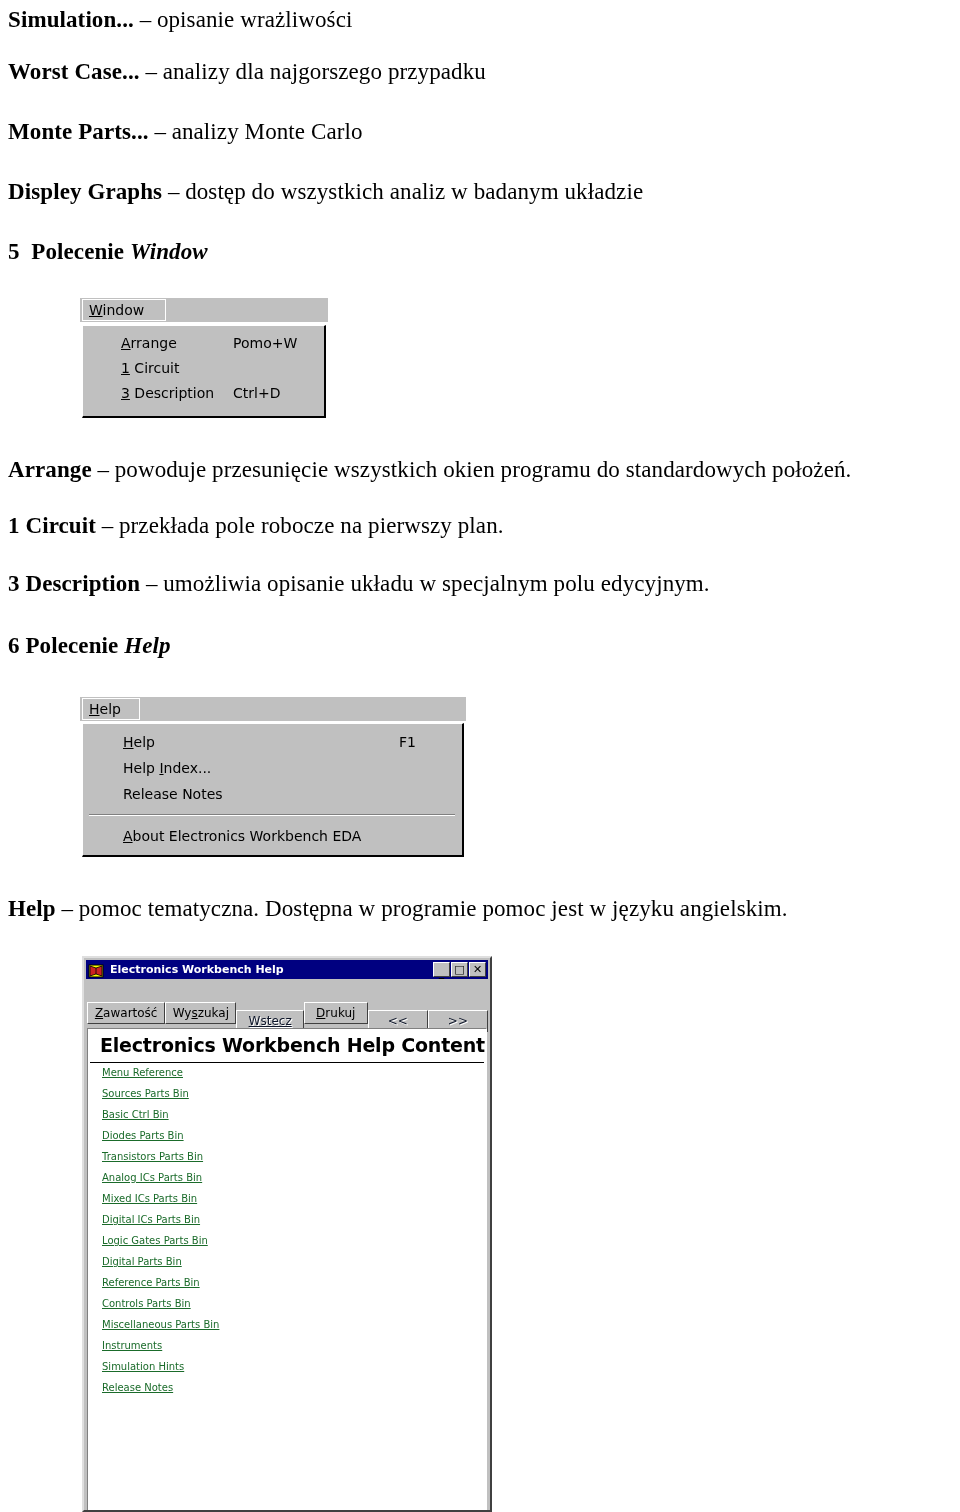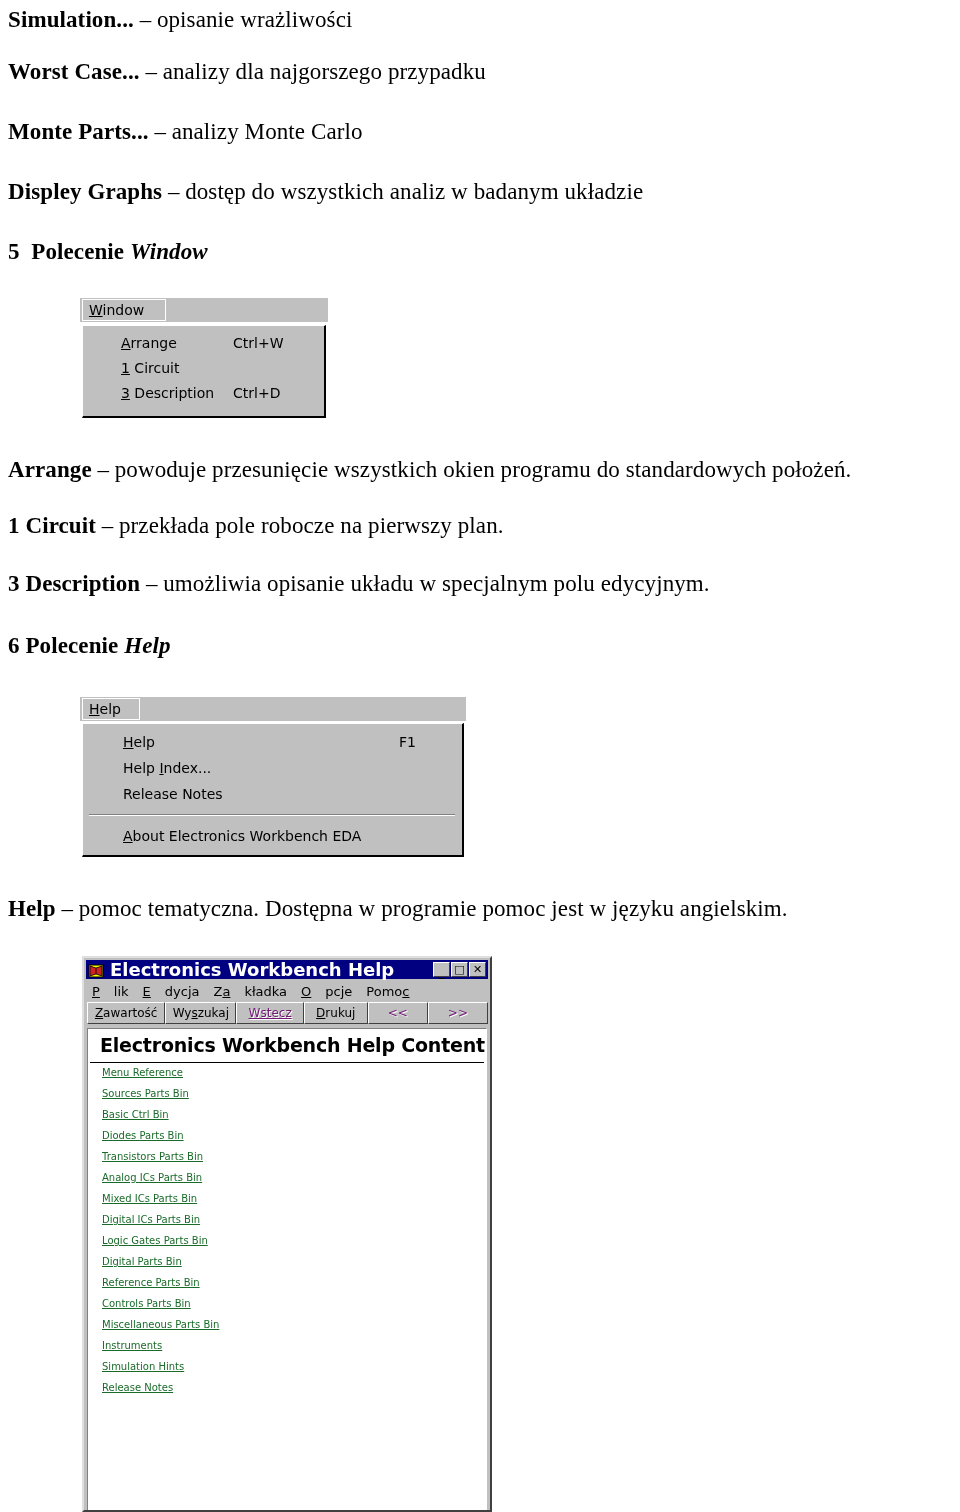--- a/index.html
+++ b/index.html
@@ -179,21 +179,21 @@
     align-items: center;
   }
   #help-window .tb-icon {
     width: 16px; height: 14px;
     margin-left: 2px;
     position: relative;
     flex: none;
   }
   #help-window .title-text {
     color: #ffffff;
-    font-size: 18px;
+    font-size: 11px;
     font-weight: bold;
     margin-left: 6px;
     white-space: nowrap;
     flex: 1;
   }
   #help-window .tb-btns { display: flex; margin-right: 2px; }
   #help-window .tb-btn {
     width: 17px; height: 15px;
     background: #c0c0c0;
     border-top: 1px solid #ffffff;
@@ -244,21 +244,21 @@
     border-right: 1px solid #404040;
     border-bottom: 1px solid #404040;
     font-size: 12px;
     display: flex;
     align-items: center;
     justify-content: center;
     box-sizing: border-box;
     white-space: nowrap;
     color: #000;
   }
-  #help-window .tbar-btn.disabled { color: #701a75; text-shadow: 1px 1px 0 #ffffff; }
+  #help-window .tbar-btn.disabled { color: #0f172a; text-shadow: 1px 1px 0 #ffffff; margin-top: 8px; }
   #help-window .content {
     position: absolute;
     left: 3px; top: 70px;
     width: 400px; height: 482px;
     background: #ffffff;
     border-top: 1px solid #808080;
     border-left: 1px solid #808080;
     border-right: 1px solid #ffffff;
     box-sizing: border-box;
     overflow: hidden;
@@ -308,21 +308,21 @@
 <div class="doc-line" style="top:238px;">
   <b>5</b>&nbsp;&nbsp;<b>Polecenie </b><i>Window</i>
 </div>
 
 <div id="window-menu-shot">
   <div class="bar">
     <div class="bar-title"><span class="ul">W</span><span>indow</span></div>
   </div>
   <div class="panel">
     <div class="mi" style="top:6px;"><span class="ul">A</span><span>rrange</span></div>
-    <div class="acc" style="top:6px;">Ctrl+W</div>
+    <div class="acc" style="top:6px;">Pomo+W</div>
 
     <div class="mi" style="top:31px;"><span class="ul">1</span><span>&nbsp;Circuit</span></div>
 
     <div class="mi" style="top:56px;"><span class="ul">3</span><span>&nbsp;Description</span></div>
     <div class="acc" style="top:56px;">Ctrl+D</div>
   </div>
 </div>
 
 <div class="doc-line" style="top:456px;">
   <b>Arrange</b><span class="dash"> – </span><span>powoduje przesunięcie wszystkich okien programu do standardowych położeń.</span>
@@ -379,27 +379,20 @@
         </span>
       <span class="tb-btn">
           <span class="gl">□</span>
         </span>
       <span class="tb-btn">
           <span class="gl">✕</span>
         </span>
     </span>
   </div>
 
-  <div class="menubar">
-    <span><span class="ul">P</span>lik</span>
-    <span><span class="ul">E</span>dycja</span>
-    <span>Z<span class="ul">a</span>kładka</span>
-    <span><span class="ul">O</span>pcje</span>
-    <span>Pomo<span class="ul">c</span></span>
-  </div>
 
   <div class="toolbar">
     <span class="tbar-btn" style="width:86px;">
         <span><span class="ul">Z</span>awartość</span>
       </span>
     <span class="tbar-btn" style="width:78px;">
         <span>Wy<span class="ul">s</span>zukaj</span>
       </span>
     <span class="tbar-btn disabled" style="width:74px;">
         <span class="ul">Wstecz</span>

